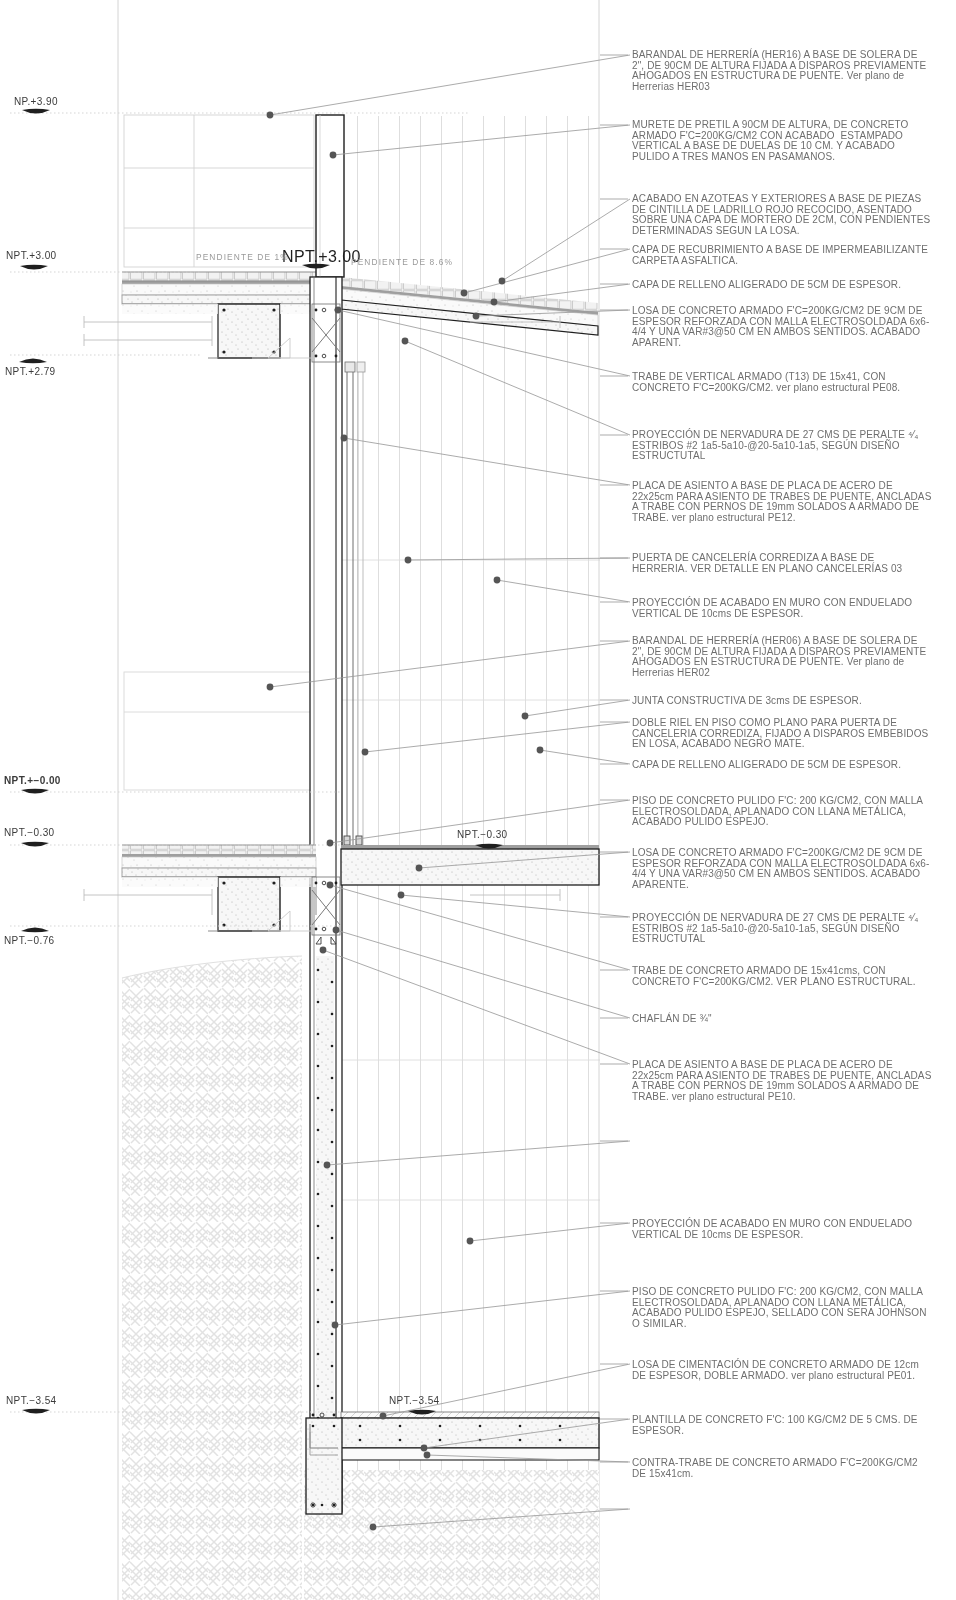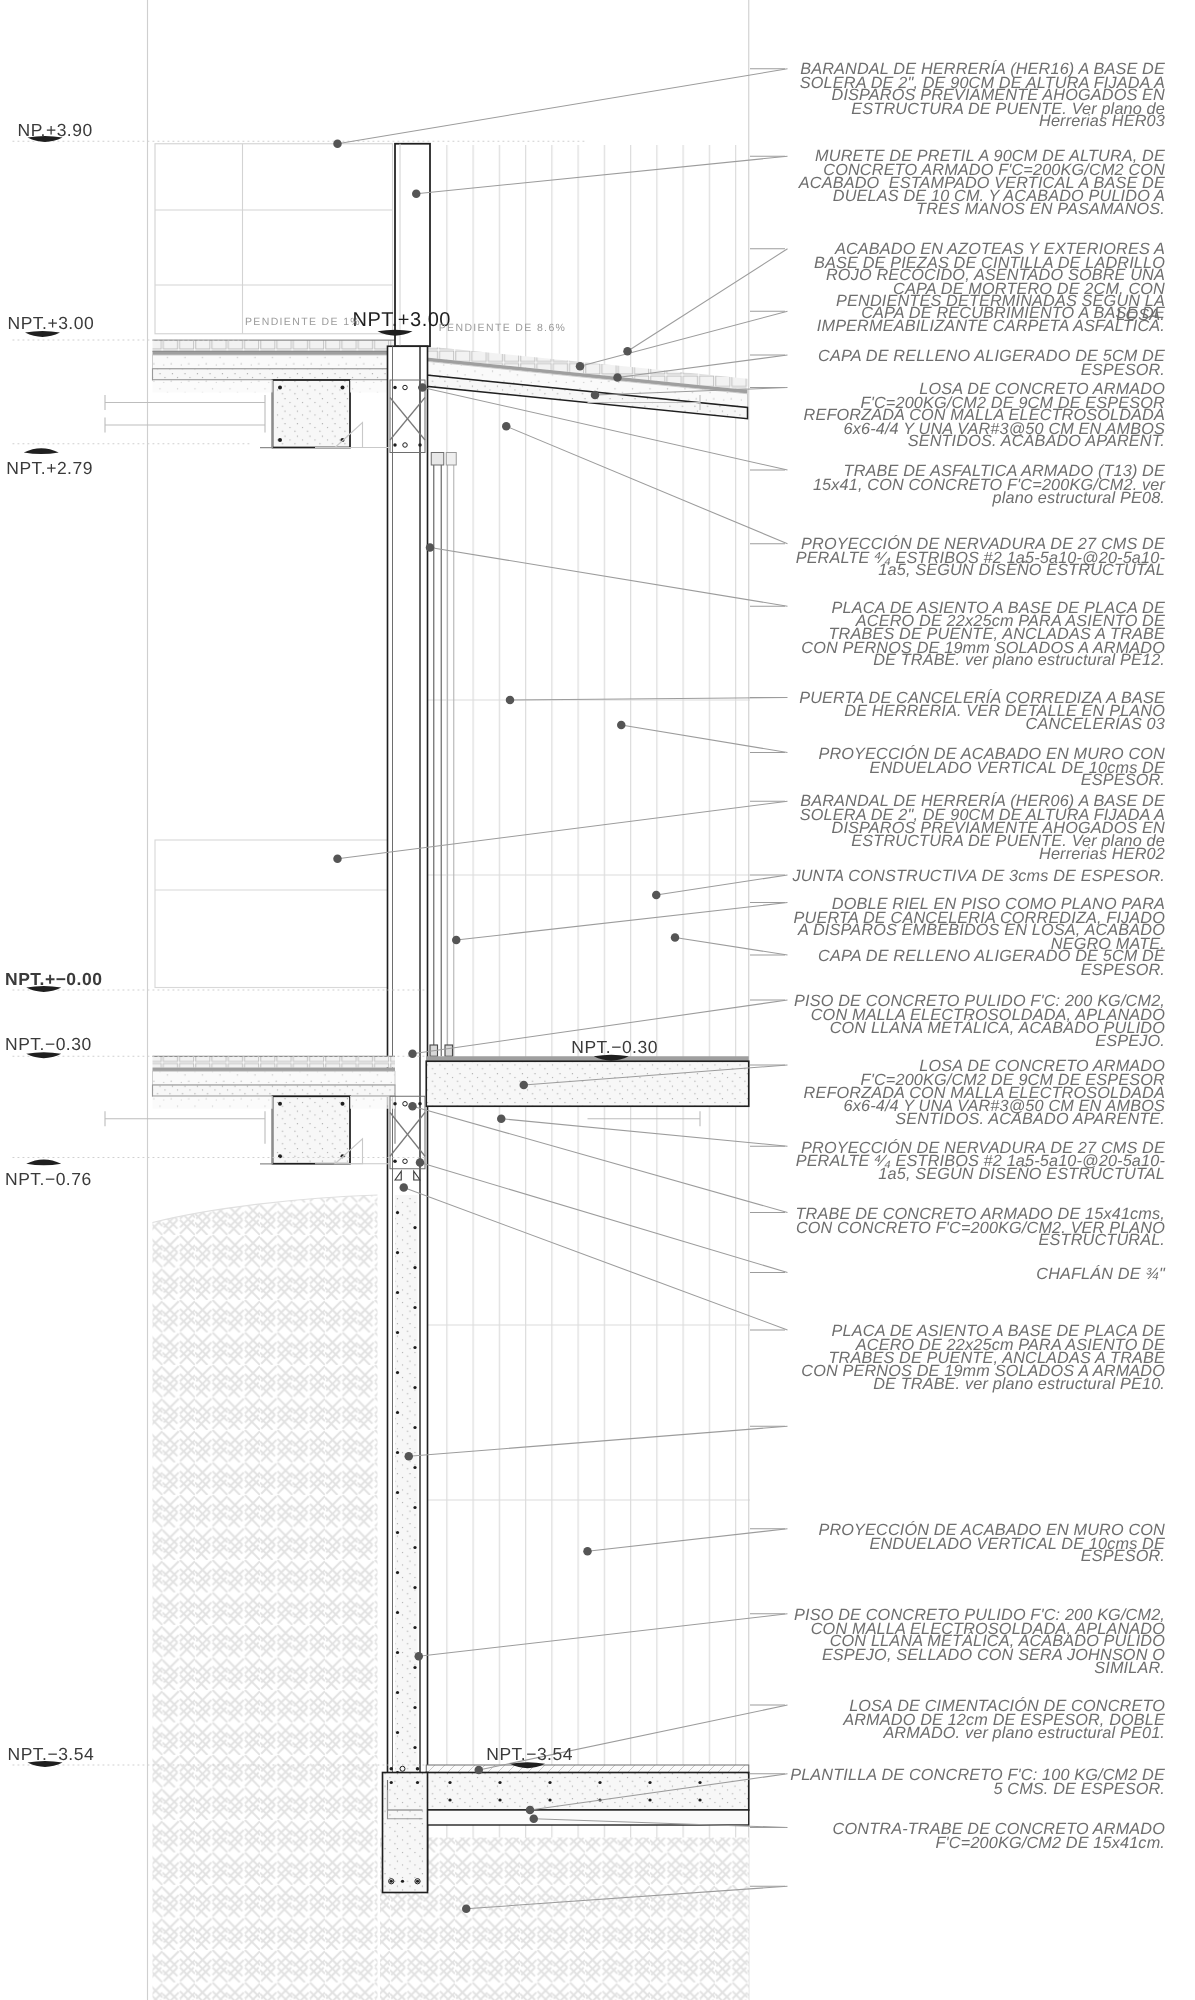--- a/index.html
+++ b/index.html
@@ -10,26 +10,26 @@
     color:#5a5a5a;
     -webkit-font-smoothing:antialiased;
   }
   #sheet{position:absolute;inset:0;width:956px;height:1600px;}
   #svgroot{position:absolute;left:0;top:0;width:956px;height:1600px;}
 
   
   .notes{position:absolute;left:0;top:0;width:956px;height:1600px;pointer-events:none;}
   .note{
     position:absolute;left:632px;width:300px;
-    font-size:13px;line-height:10.6px;letter-spacing:.12px;
-    color:#6e6e6e;text-align:right;white-space:pre-wrap;font-style:italic;
+    font-size:10px;line-height:10.6px;letter-spacing:.12px;
+    color:#6e6e6e;text-align:left;white-space:pre-wrap;
   }
 
   
-  .lvl{position:absolute;font-size:14px;letter-spacing:.4px;color:#3a3a3a;white-space:nowrap;}
+  .lvl{position:absolute;font-size:10px;letter-spacing:.4px;color:#3a3a3a;white-space:nowrap;}
 
   .pend{position:absolute;font-size:8.4px;letter-spacing:1.1px;color:#9a9a9a;white-space:nowrap;}
 </style>
 </head>
 <body>
 
 <div id="sheet">
 
   <svg id="svgroot" viewBox="0 0 956 1600">
     <defs>
@@ -454,21 +454,21 @@
       </g>
   </svg>
 
   <div class="notes" id="notes-layer">
       <div class="note" style="top: 50px;">BARANDAL DE HERRERÍA (HER16) A BASE DE SOLERA DE 2", DE 90CM DE ALTURA FIJADA A DISPAROS PREVIAMENTE AHOGADOS EN ESTRUCTURA DE PUENTE. Ver plano de Herrerias HER03</div>
       <div class="note" style="top: 120px;">MURETE DE PRETIL A 90CM DE ALTURA, DE CONCRETO ARMADO F'C=200KG/CM2 CON ACABADO  ESTAMPADO VERTICAL A BASE DE DUELAS DE 10 CM. Y ACABADO PULIDO A TRES MANOS EN PASAMANOS.</div>
       <div class="note" style="top: 194px;">ACABADO EN AZOTEAS Y EXTERIORES A BASE DE PIEZAS DE CINTILLA DE LADRILLO ROJO RECOCIDO, ASENTADO SOBRE UNA CAPA DE MORTERO DE 2CM, CON PENDIENTES DETERMINADAS SEGUN LA LOSA.</div>
       <div class="note" style="top: 245px;">CAPA DE RECUBRIMIENTO A BASE DE IMPERMEABILIZANTE CARPETA ASFALTICA.</div>
       <div class="note" style="top: 280px;">CAPA DE RELLENO ALIGERADO DE 5CM DE ESPESOR.</div>
       <div class="note" style="top: 306px;">LOSA DE CONCRETO ARMADO F'C=200KG/CM2 DE 9CM DE ESPESOR REFORZADA CON MALLA ELECTROSOLDADA 6x6-4/4 Y UNA VAR#3@50 CM EN AMBOS SENTIDOS. ACABADO APARENT.</div>
-      <div class="note" style="top: 372px;">TRABE DE ASFALTICA ARMADO (T13) DE 15x41, CON CONCRETO F'C=200KG/CM2. ver plano estructural PE08.</div>
+      <div class="note" style="top: 372px;">TRABE DE VERTICAL ARMADO (T13) DE 15x41, CON CONCRETO F'C=200KG/CM2. ver plano estructural PE08.</div>
       <div class="note" style="top: 430px;">PROYECCIÓN DE NERVADURA DE 27 CMS DE PERALTE ⁴⁄₄ ESTRIBOS #2 1a5-5a10-@20-5a10-1a5, SEGÚN DISEÑO ESTRUCTUTAL</div>
       <div class="note" style="top: 481px;">PLACA DE ASIENTO A BASE DE PLACA DE ACERO DE 22x25cm PARA ASIENTO DE TRABES DE PUENTE, ANCLADAS A TRABE CON PERNOS DE 19mm SOLADOS A ARMADO DE TRABE. ver plano estructural PE12.</div>
       <div class="note" style="top: 553px;">PUERTA DE CANCELERÍA CORREDIZA A BASE DE HERRERIA. VER DETALLE EN PLANO CANCELERÍAS 03</div>
       <div class="note" style="top: 598px;">PROYECCIÓN DE ACABADO EN MURO CON ENDUELADO VERTICAL DE 10cms DE ESPESOR.</div>
       <div class="note" style="top: 636px;">BARANDAL DE HERRERÍA (HER06) A BASE DE SOLERA DE 2", DE 90CM DE ALTURA FIJADA A DISPAROS PREVIAMENTE AHOGADOS EN ESTRUCTURA DE PUENTE. Ver plano de Herrerias HER02</div>
       <div class="note" style="top: 696px;">JUNTA CONSTRUCTIVA DE 3cms DE ESPESOR.</div>
       <div class="note" style="top: 718px;">DOBLE RIEL EN PISO COMO PLANO PARA PUERTA DE CANCELERIA CORREDIZA, FIJADO A DISPAROS EMBEBIDOS EN LOSA, ACABADO NEGRO MATE.</div>
       <div class="note" style="top: 760px;">CAPA DE RELLENO ALIGERADO DE 5CM DE ESPESOR.</div>
       <div class="note" style="top: 796px;">PISO DE CONCRETO PULIDO F'C: 200 KG/CM2, CON MALLA ELECTROSOLDADA, APLANADO CON LLANA METÁLICA, ACABADO PULIDO ESPEJO.</div>
       <div class="note" style="top: 848px;">LOSA DE CONCRETO ARMADO F'C=200KG/CM2 DE 9CM DE ESPESOR REFORZADA CON MALLA ELECTROSOLDADA 6x6-4/4 Y UNA VAR#3@50 CM EN AMBOS SENTIDOS. ACABADO APARENTE.</div>

